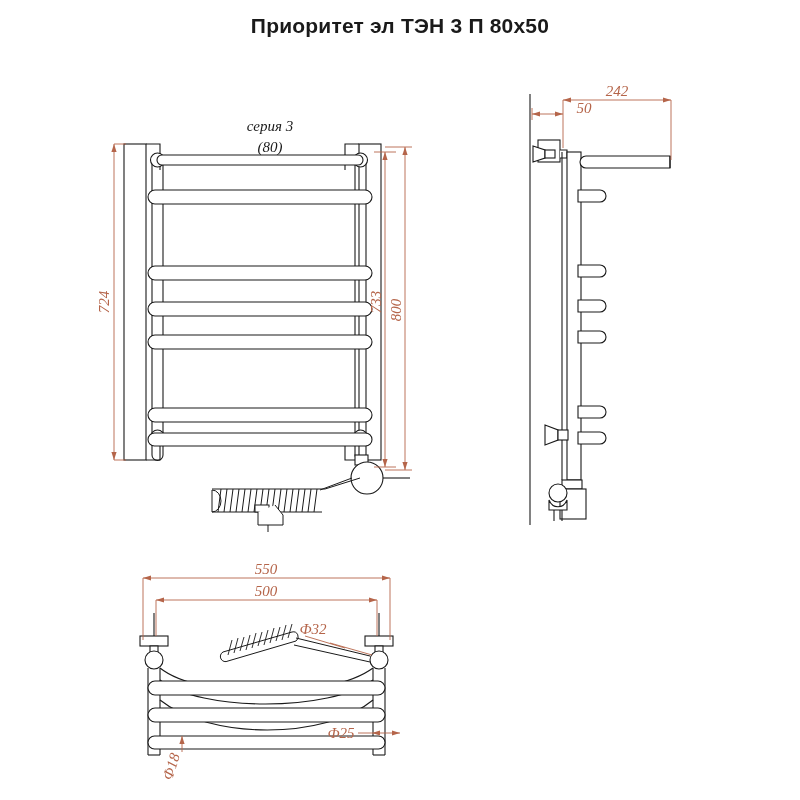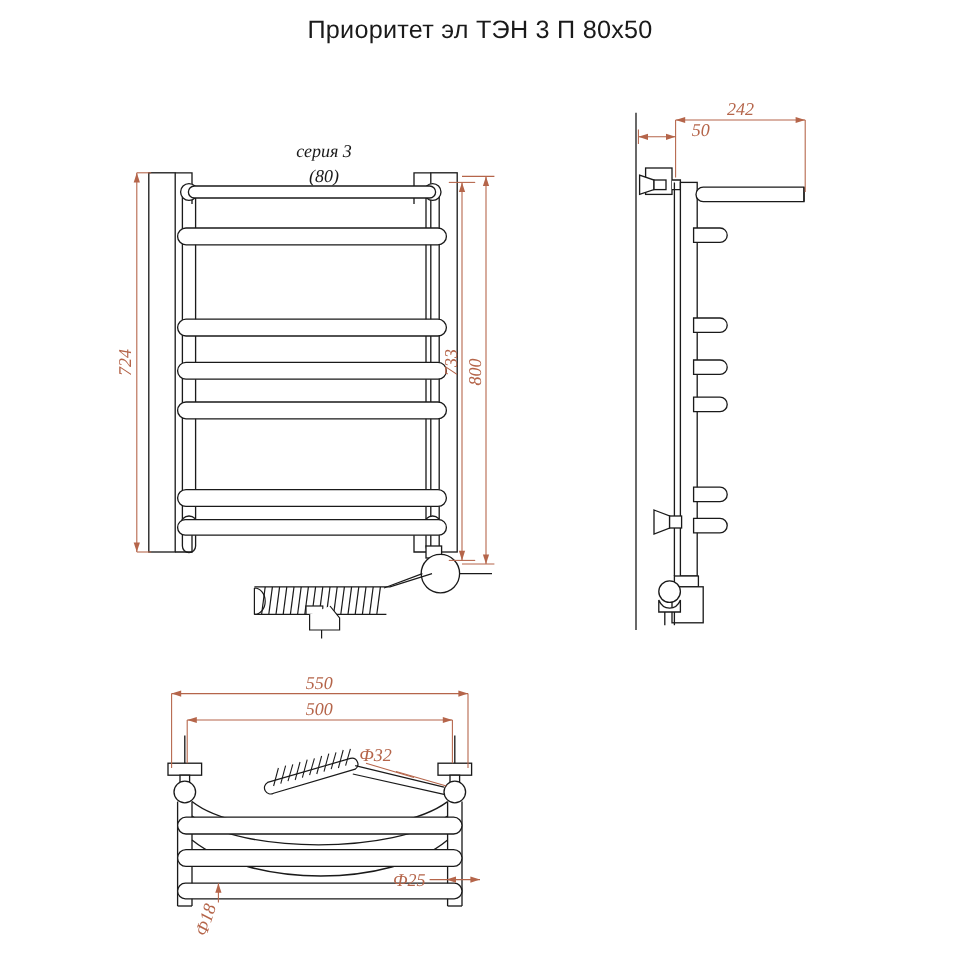--- a/index.html
+++ b/index.html
@@ -14,21 +14,21 @@
     font-family: "Liberation Sans", sans-serif;
     overflow: hidden;
   }
   #drawing-title {
     position: absolute;
     top: 14px;
     left: 0;
     width: 800px;
     text-align: center;
     font-size: 21px;
-    font-weight: normal;
+    font-weight: bold;
     color: #1a1a1a;
     letter-spacing: 0.2px;
   }
   svg.sheet {
     position: absolute;
     top: 0;
     left: 0;
     width: 800px;
     height: 800px;
   }

